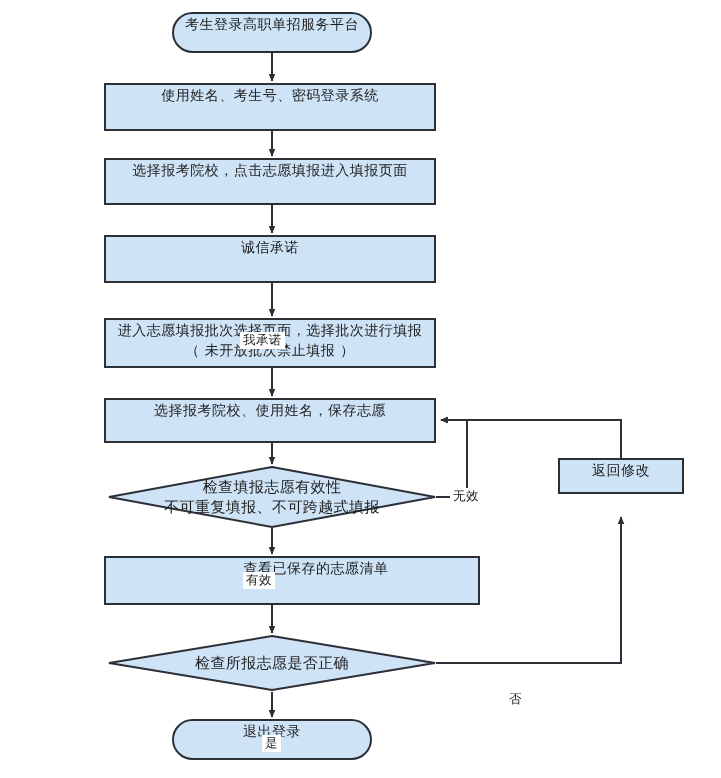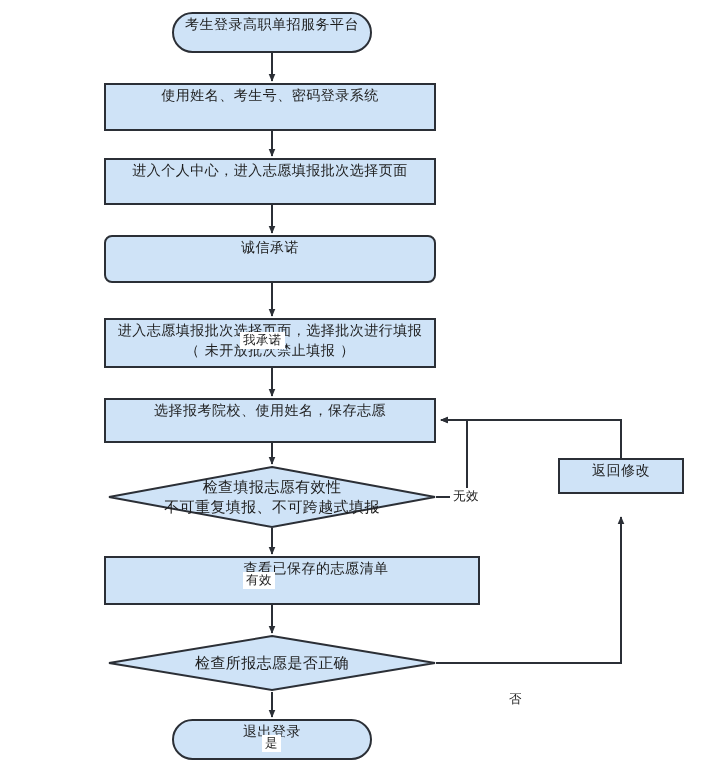--- a/index.html
+++ b/index.html
@@ -136,24 +136,24 @@
 
   <div class="node terminal" style="left:172px; top:12px; width:200px; height:41px;">
     <span class="node-label">考生登录高职单招服务平台</span>
   </div>
 
   <div class="node process" style="left:104px; top:83px; width:332px; height:48px;">
     <span class="node-label">使用姓名、考生号、密码登录系统</span>
   </div>
 
   <div class="node process" style="left:104px; top:158px; width:332px; height:47px;">
-    <span class="node-label">进入个人中心，进入志愿填报批次选择页面</span>
-  </div>
-
-  <div class="node process" style="left:104px; top:235px; width:332px; height:48px;border-radius:8px;">
+    <span class="node-label">选择报考院校，点击志愿填报进入填报页面</span>
+  </div>
+
+  <div class="node process" style="left:104px; top:235px; width:332px; height:48px;">
     <span class="node-label">诚信承诺</span>
   </div>
 
   <div class="edge-label" style="left:240px; top:291px;">我承诺</div>
 
   <div class="node process" style="left:104px; top:318px; width:332px; height:50px;">
     <span class="node-label">进入志愿填报批次选择页面，选择批次进行填报
 （ 未开放批次禁止填报 ）</span>
   </div>
 

